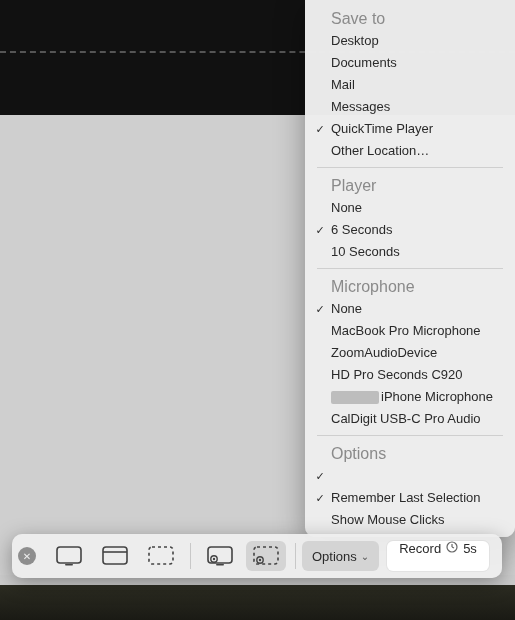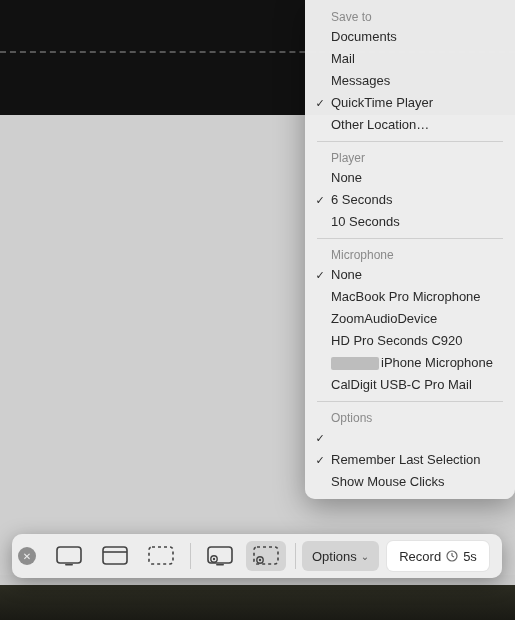--- a/index.html
+++ b/index.html
@@ -129,21 +129,20 @@
     color: #555;
   }
 
   .record-btn {
     height: 30px;
     padding: 0 12px;
     border-radius: 6px;
     background: #fff;
     margin-left: 8px;
     display: flex;
-    align-items: center;
     gap: 5px;
     cursor: pointer;
     font-size: 13px;
     color: #2a2a2a;
     box-shadow: 0 0 0 1px rgba(0,0,0,0.04);
   }
   .record-btn .clock {
     width: 12px; height: 12px;
   }
 
@@ -154,21 +153,21 @@
     top: 0;
     width: 210px;
     background: rgba(238,238,238,0.98);
     border-radius: 0 0 10px 10px;
     box-shadow: 0 8px 30px rgba(0,0,0,0.35);
     padding: 6px 0 6px 0;
     box-sizing: border-box;
   }
   .menu .section-label {
     color: #8a8a8a;
-    font-size: 12px;
+    font-size: 16px;
     padding: 4px 12px 2px 26px;
     cursor: default;
   }
   .menu .item {
     display: flex;
     align-items: center;
     padding: 2px 12px 2px 8px;
     font-size: 13px;
     color: #2a2a2a;
     cursor: pointer;
@@ -207,20 +206,24 @@
     <div class="marquee"></div>
   </div>
   <div class="grey-area"></div>
   <div class="photo-strip"></div>
 
   <div class="menu">
 
     <div class="section-label">Save to</div>
     <div class="item">
         <span class="check">✓</span>
+        <span>Desktop</span>
+      </div>
+    <div class="item">
+        <span class="check">✓</span>
         <span>Documents</span>
       </div>
     <div class="item">
         <span class="check">✓</span>
         <span>Mail</span>
       </div>
     <div class="item">
         <span class="check">✓</span>
         <span>Messages</span>
       </div>
@@ -267,21 +270,21 @@
     <div class="item">
         <span class="check">✓</span>
         <span>HD Pro Seconds C920</span>
       </div>
     <div class="item">
         <span class="check">✓</span>
         <span><span class="redact"></span><span>iPhone Microphone</span></span>
       </div>
     <div class="item">
         <span class="check">✓</span>
-        <span>CalDigit USB-C Pro Mail</span>
+        <span>CalDigit USB-C Pro Audio</span>
       </div>
 
     <div class="sep"></div>
 
     <div class="section-label">Options</div>
     <div class="item checked">
         <span class="check">✓</span>
       </div>
     <div class="item checked">
         <span class="check">✓</span>

